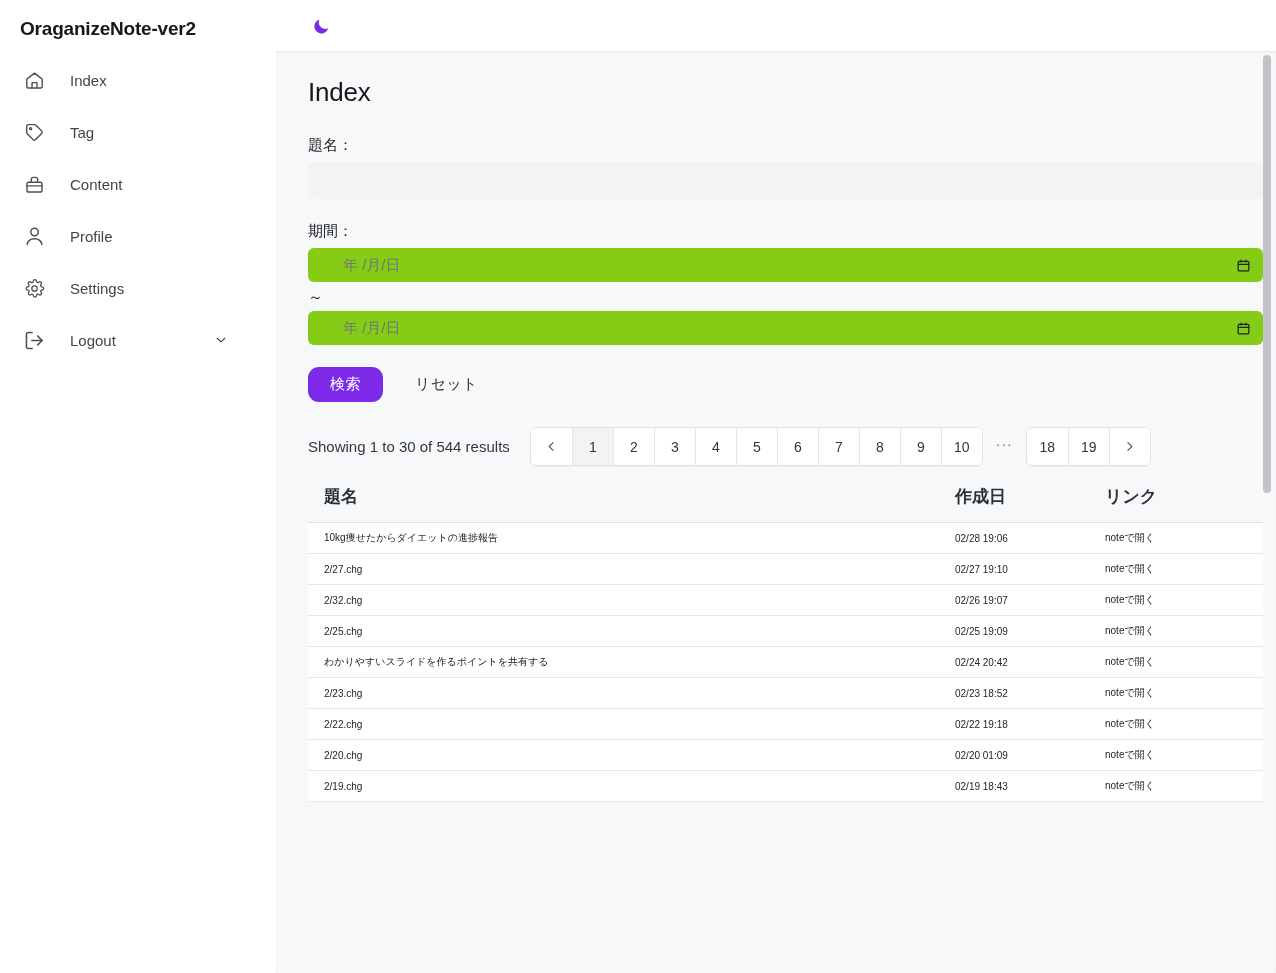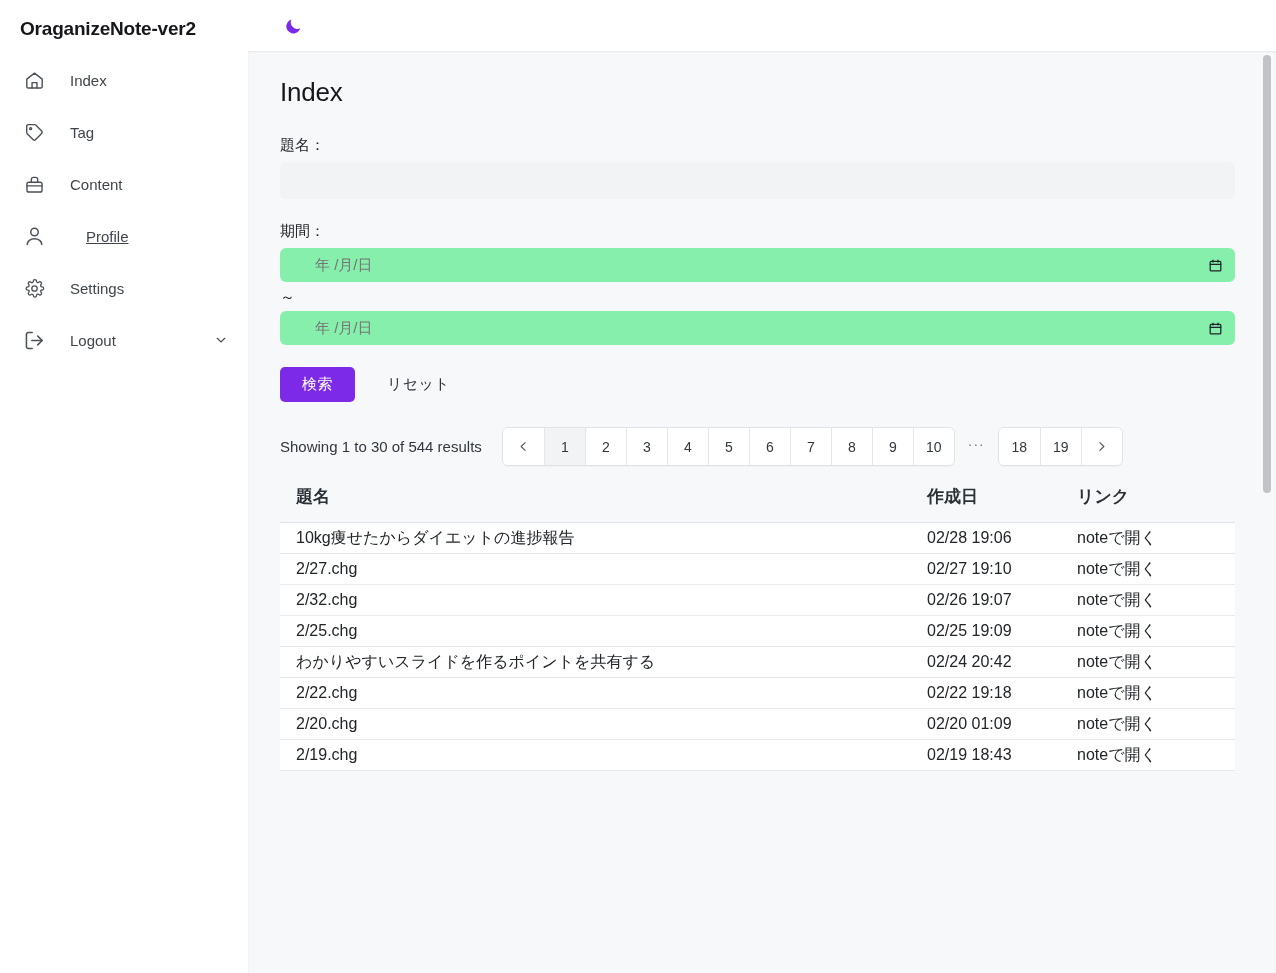--- a/index.html
+++ b/index.html
@@ -7,21 +7,21 @@
   html, body {
     margin: 0; padding: 0;
     width: 1276px; height: 973px;
     overflow: hidden;
     background: #ffffff;
     font-family: "Liberation Sans", "DejaVu Sans", sans-serif;
     color: #212529;
     -webkit-font-smoothing: antialiased;
   }
 
-  #app { position: relative; width: 1276px; height: 973px; display: flex; }
+  #app { position: relative; width: 1276px; height: 973px; display: flex; gap: 28px; }
 
   
   .sidebar {
     width: 248px;
     min-width: 248px;
     height: 973px;
     background: #ffffff;
     padding: 0;
     position: relative;
     z-index: 3;
@@ -51,21 +51,21 @@
     flex: 0 0 24px;
   }
   .nav-item .nav-icon svg { display:block; }
   .nav-label {
     margin-left: 24px;
     font-size: 15px;
     color: #41454b;
     white-space: nowrap;
   }
   .nav-item.profile .nav-icon { width:26px; flex:0 0 26px; margin-left:-1px;}
-  .nav-item.profile .nav-label { margin-left: 39px; text-decoration: underline; }
+  .nav-item.profile .nav-label { margin-left: 23px; }
   .nav-item.logout .nav-label { }
   .chevron {
     margin-left: auto;
     color: #41454b;
     display: flex; align-items: center;
   }
 
   
   .right {
     flex: 1;
@@ -129,21 +129,21 @@
     color: #212529;
     padding: 0 14px;
   }
   .gap-22 { height: 22px; }
 
   .date-row { position: relative; width: 955px; }
   .date-input {
     display: block;
     width: 955px;
     height: 34px;
-    background: #86efac;
+    background: #84cc16;
     border: none;
     border-radius: 6px;
     outline: none;
     font-family: inherit;
     font-size: 15px;
     color: #343a40;
     padding: 0 34px 0 35px;
     line-height: 34px;
   }
   .cal-icon {
@@ -164,21 +164,21 @@
   .btn-row {
     display: flex;
     align-items: center;
     margin-top: 22px;
     margin-bottom: 25px;
   }
   .btn-search {
     background: #7c2ae8;
     color: #ffffff;
     border: none;
-    border-radius: 5px;
+    border-radius: 11px;
     height: 35px;
     padding: 0 22px;
     font-family: inherit;
     font-size: 15px;
     cursor: pointer;
     letter-spacing: 0.5px;
   }
   .btn-reset {
     background: transparent;
     border: none;
@@ -256,21 +256,21 @@
     font-size: 17px;
     font-weight: bold;
     color: #2b3035;
     padding: 0 0 14px 0;
     border-bottom: 1px solid #dde1e5;
     line-height: 22px;
   }
   table.tbl thead th:first-child { padding-left: 16px; }
   table.tbl tbody td {
     background: #ffffff;
-    font-size: 16px;
+    font-size: 10px;
     color: #212529;
     height: 31px;
     border-bottom: 1px solid #e6e9ec;
     padding: 0;
     vertical-align: middle;
     white-space: nowrap;
     overflow: hidden;
     text-overflow: ellipsis;
   }
   table.tbl tbody td:first-child { padding-left: 16px; }
@@ -492,20 +492,25 @@
                 <td>2/25.chg</td>
                 <td>02/25 19:09</td>
                 <td class="link-cell">noteで開く</td>
               </tr>
               <tr>
                 <td>わかりやすいスライドを作るポイントを共有する</td>
                 <td>02/24 20:42</td>
                 <td class="link-cell">noteで開く</td>
               </tr>
               <tr>
+                <td>2/23.chg</td>
+                <td>02/23 18:52</td>
+                <td class="link-cell">noteで開く</td>
+              </tr>
+              <tr>
                 <td>2/22.chg</td>
                 <td>02/22 19:18</td>
                 <td class="link-cell">noteで開く</td>
               </tr>
               <tr>
                 <td>2/20.chg</td>
                 <td>02/20 01:09</td>
                 <td class="link-cell">noteで開く</td>
               </tr>
               <tr>

